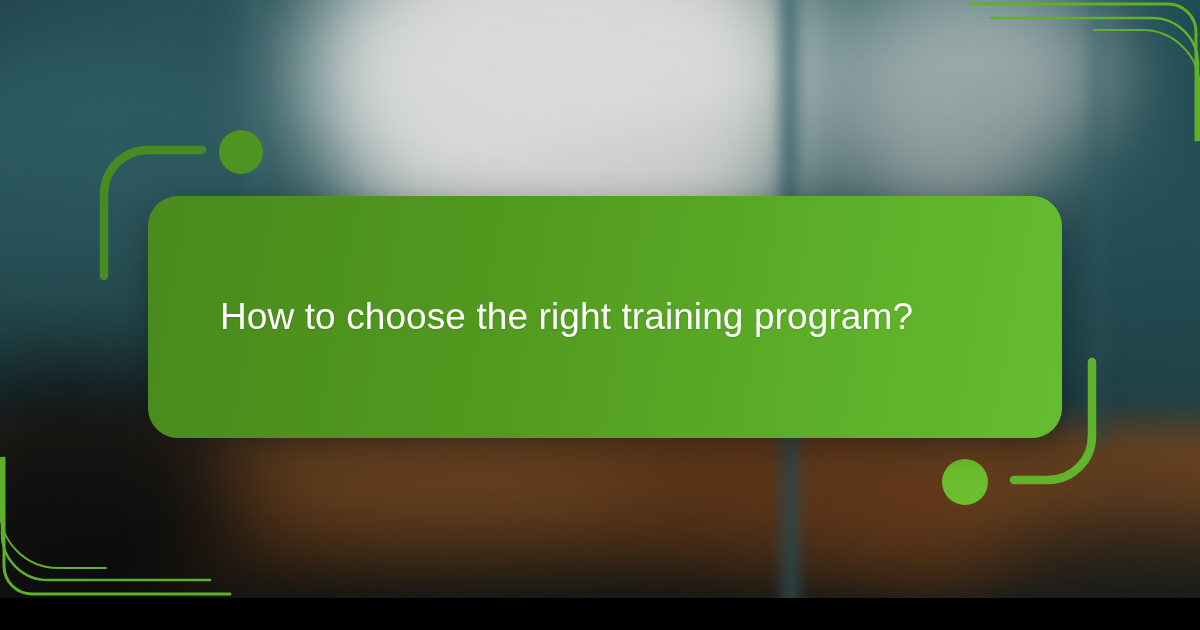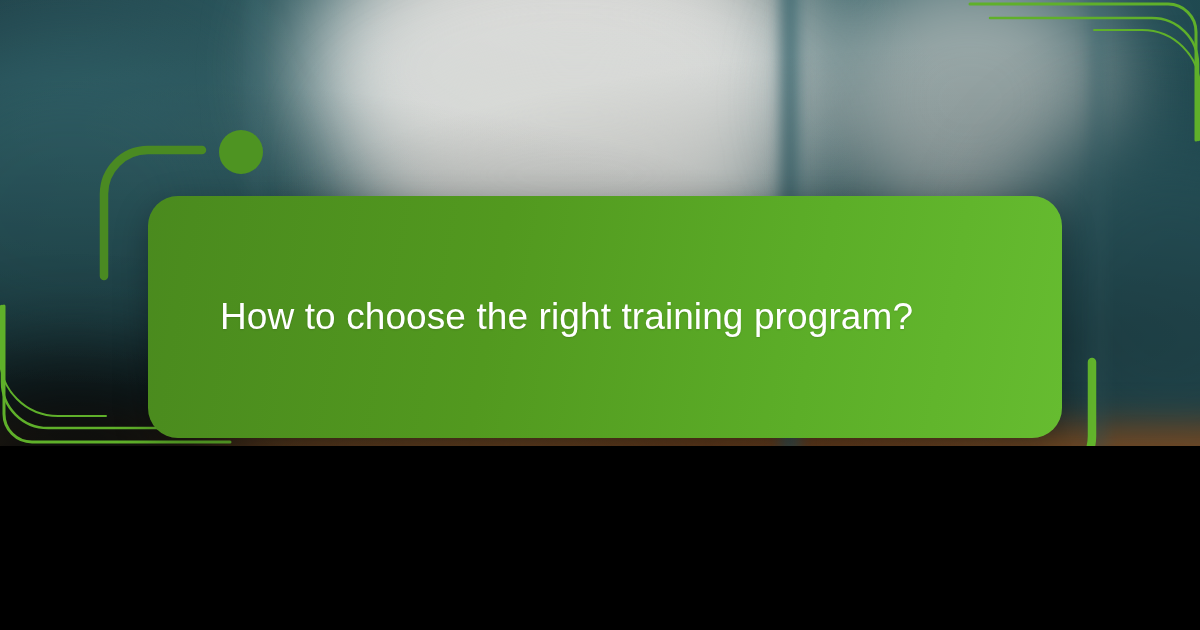--- a/index.html
+++ b/index.html
@@ -4,21 +4,21 @@
 <title>Training Program Card</title>
 <style>
   html, body {
     margin: 0;
     padding: 0;
     background: #000;
   }
   #stage {
     position: relative;
     width: 1200px;
-    height: 446px;
+    height: 598px;
     overflow: hidden;
     font-family: "Liberation Sans", sans-serif;
     background: #1d3f45;
   }
 
   
   .bg-layer {
     position: absolute;
     inset: 0;
     overflow: hidden;

